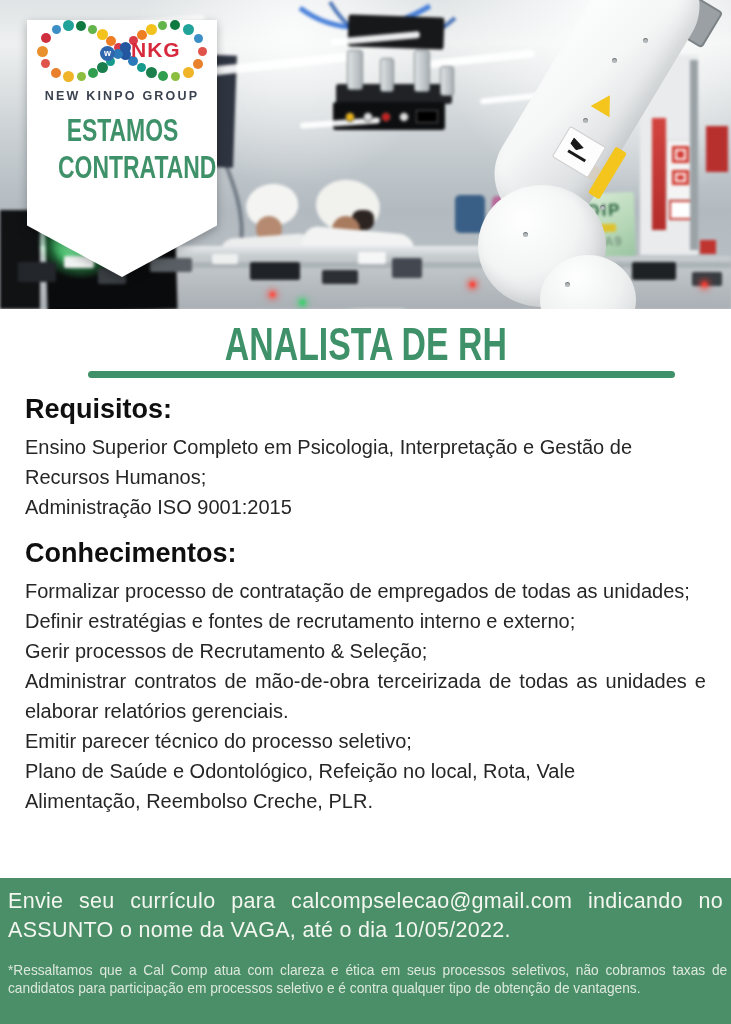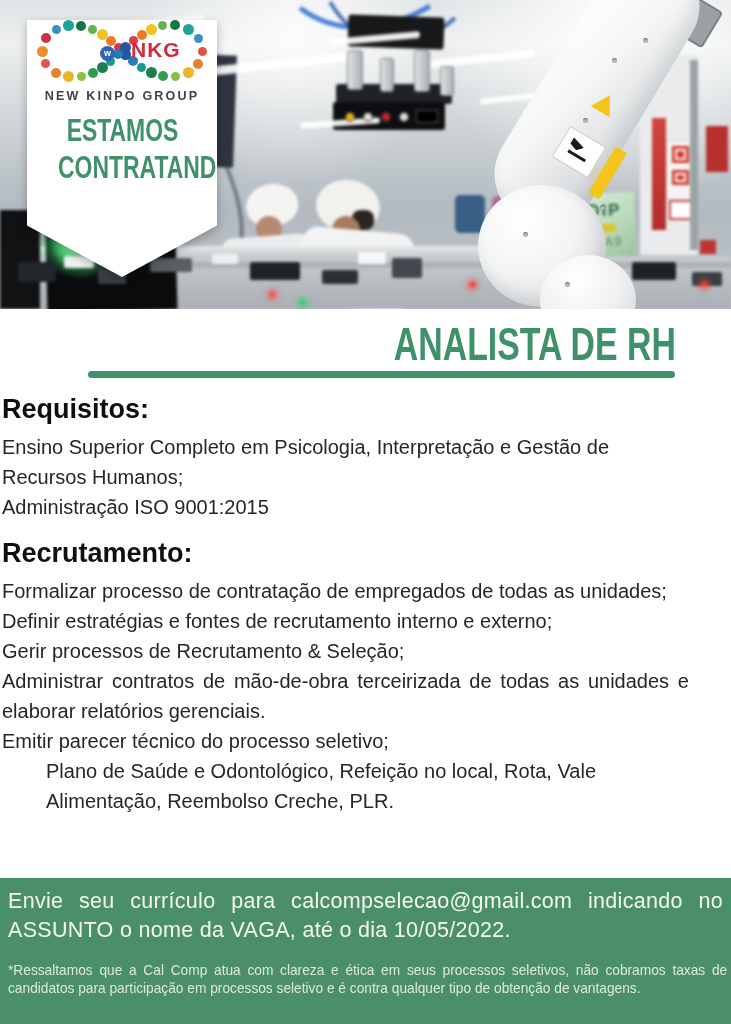--- a/index.html
+++ b/index.html
@@ -57,31 +57,31 @@
   .logo-bigdot{position:absolute;left:63px;top:26px;width:15px;height:15px;border-radius:50%;
      background:#2f66ad;z-index:3;color:#fff;font-size:9px;font-weight:700;line-height:15px;text-align:center;}
   .logo-nkg{position:absolute;left:94px;top:18px;z-index:4;font-size:21px;font-weight:800;
      letter-spacing:1px;color:#d6293b;}
   .logo-sub{margin-top:5px;text-align:center;font-size:12.5px;font-weight:700;letter-spacing:2.2px;
      color:#3c4350;}
   .hiring{margin-top:9px;text-align:center;font-size:31px;line-height:37px;font-weight:800;color:#3f9169;}
   .cond{display:inline-block;transform:scaleX(.74);white-space:nowrap;}
 
   
-  .job-title{margin:13px 0 2px;text-align:right;font-size:47px;line-height:44px;font-weight:800;color:#3f9169;}
+  .job-title{margin:13px 0 2px;text-align:center;font-size:47px;line-height:44px;font-weight:800;color:#3f9169;}
   .cond-t{display:inline-block;transform:scaleX(.72);white-space:nowrap;}
   .title-rule{margin-left:88px;margin-top:5px;width:587px;height:7px;border-radius:4px;background:#3f9169;}
 
   
-  .content{padding:0 2px;color:#1c1c1c;}
+  .content{padding:0 25px;color:#1c1c1c;}
   .content h2{margin:15px 0 7px;font-size:27px;line-height:32px;font-weight:800;color:#0f0f0f;}
   .body{margin:0;font-size:20px;line-height:30px;color:#262626;}
   .req{max-width:655px;}
   .just{max-width:687px;text-align:justify;}
-  .ben{max-width:612px;margin-left:44px;}
+  .ben{max-width:612px;}
   .gap-top{margin-top:20px;}
 
   
   .band{position:absolute;left:0;right:0;top:878px;bottom:0;background:#4a8f68;}
   .banner{margin:9px 8px 0;font-size:21.5px;line-height:29px;color:#f4f6f0;text-align:justify;
      letter-spacing:.3px;}
   .discl-wrap{position:absolute;left:8px;top:83px;width:786px;transform:scaleX(.915);
      transform-origin:left top;}
   .disclaimer{margin:0;font-size:15px;line-height:18px;color:#dde8dd;text-align:justify;}
 </style>
@@ -261,21 +261,21 @@
       <span class="cond-t">ANALISTA DE RH</span>
     </h1>
     <div class="title-rule"></div>
   </div>
 
   <div class="content">
     <h2>Requisitos:</h2>
     <p class="body req">Ensino Superior Completo em Psicologia, Interpretação e Gestão de Recursos Humanos;</p>
     <p class="body req">Administração ISO 9001:2015</p>
 
-    <h2>Recrutamento:</h2>
+    <h2>Conhecimentos:</h2>
     <p class="body just">Formalizar processo de contratação de empregados de todas as unidades;</p>
     <p class="body just">Definir estratégias e fontes de recrutamento interno e externo;</p>
     <p class="body just">Gerir processos de Recrutamento &amp; Seleção;</p>
     <p class="body just">Administrar contratos de mão-de-obra terceirizada de todas as unidades e elaborar relatórios gerenciais.</p>
     <p class="body just">Emitir parecer técnico do processo seletivo;</p>
 
     <p class="body ben">Plano de Saúde e Odontológico, Refeição no local, Rota, Vale Alimentação, Reembolso Creche, PLR.</p>
   </div>
 
   <div class="band">

